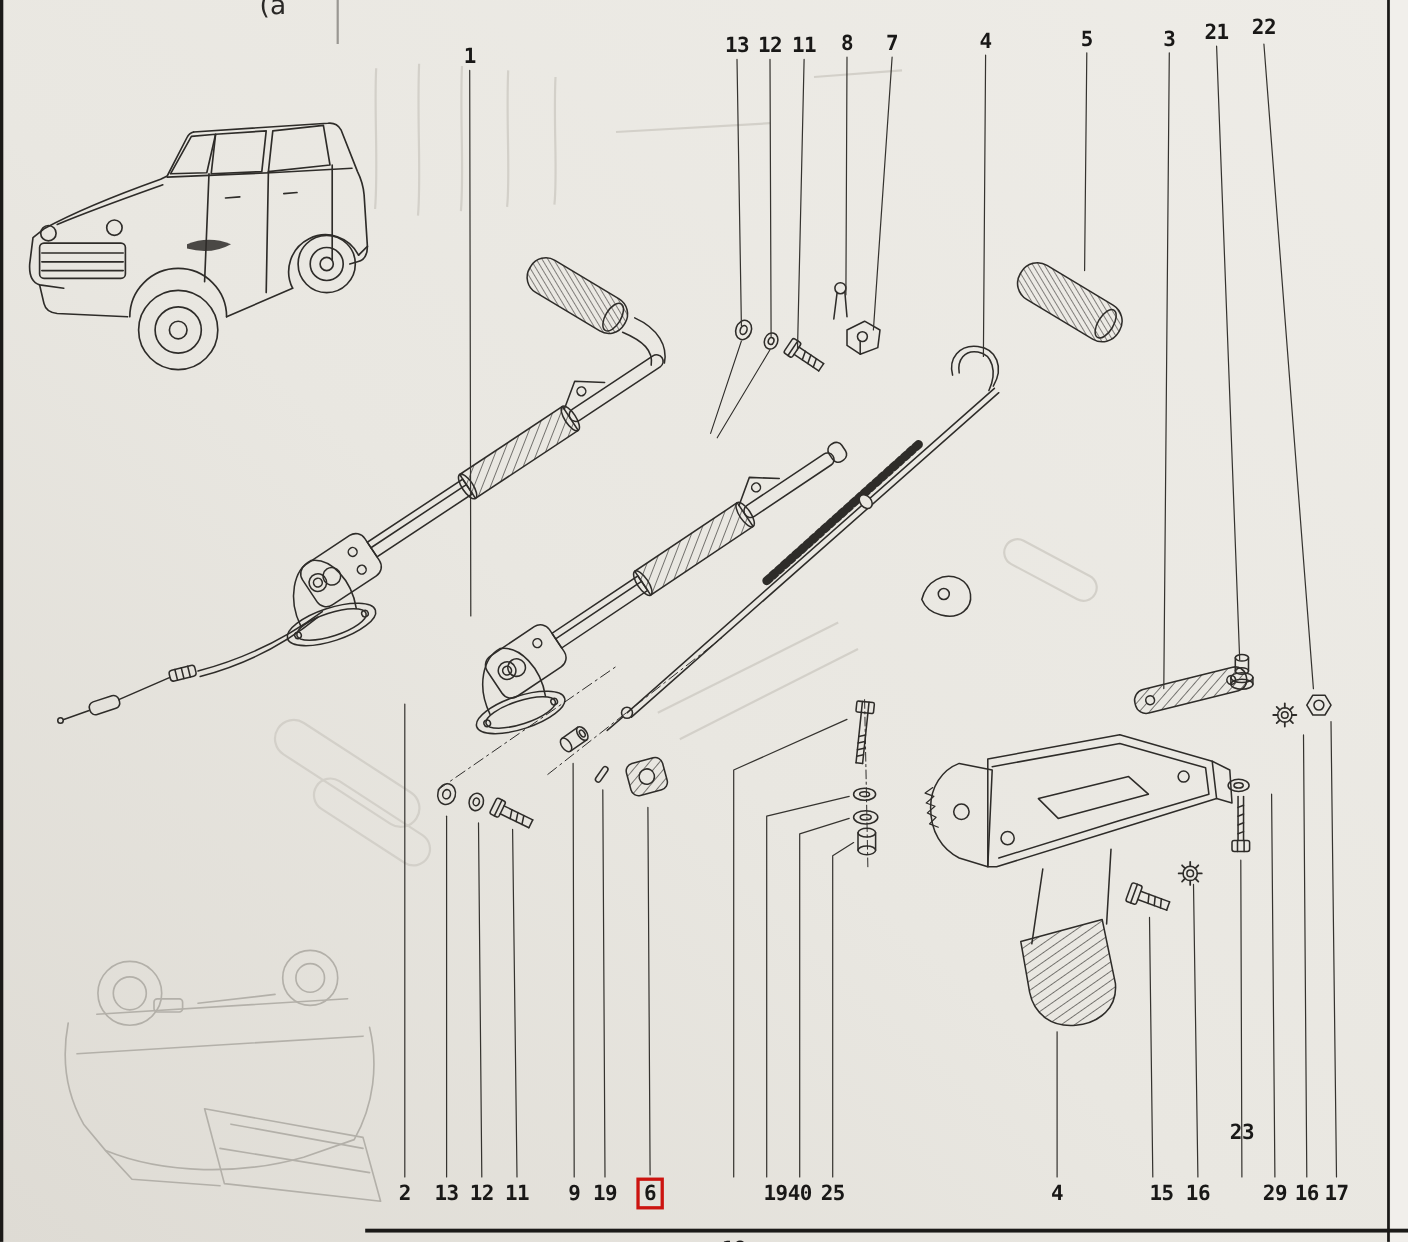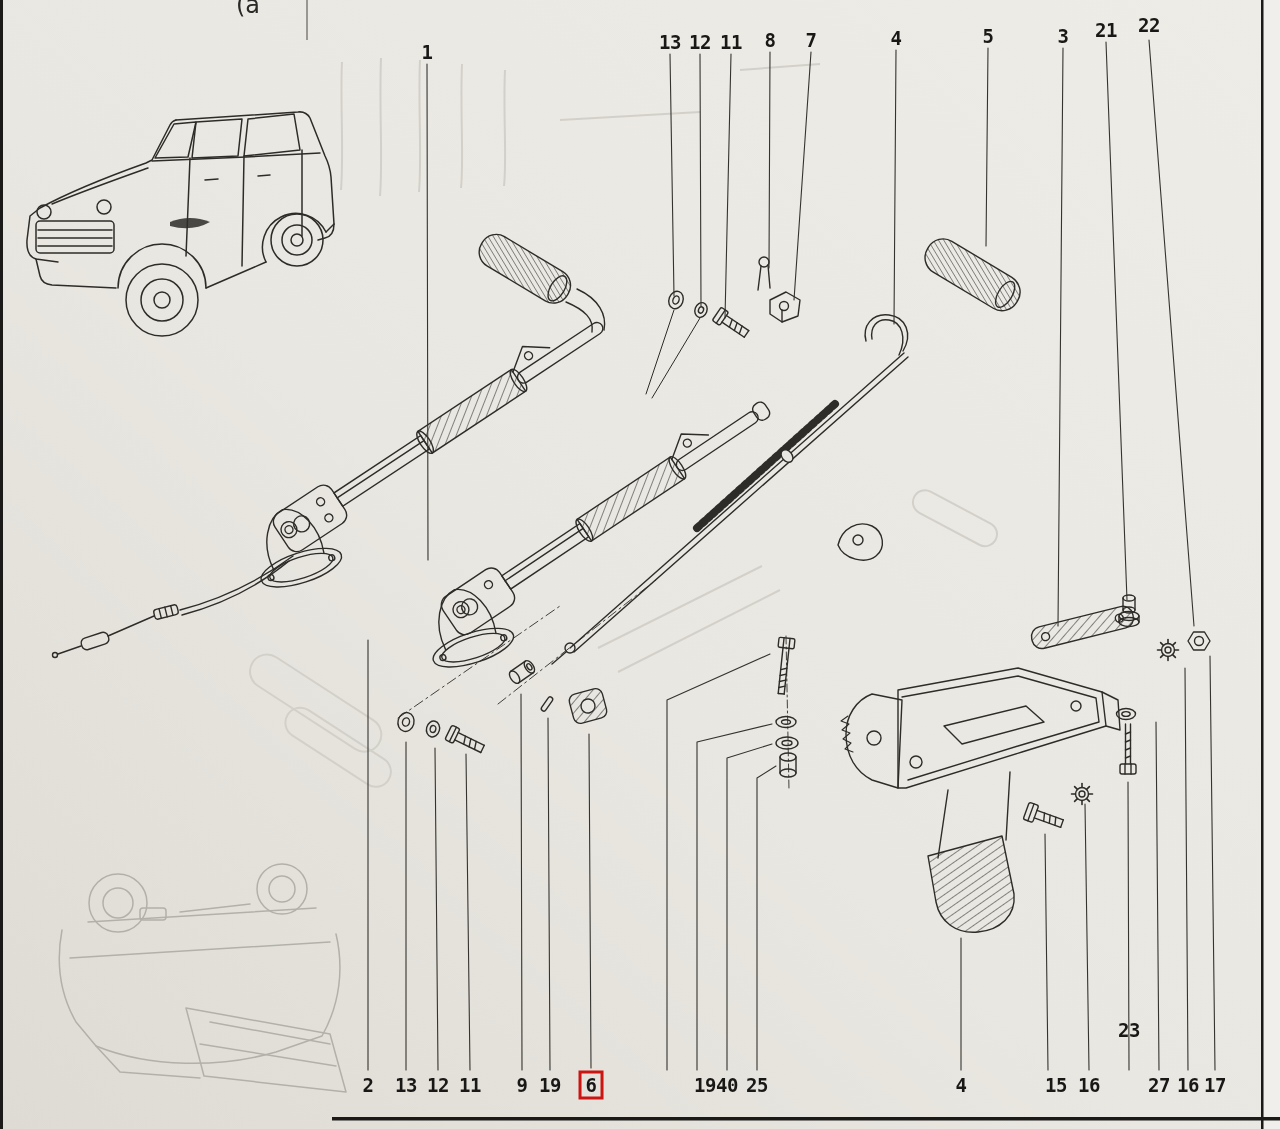--- a/index.html
+++ b/index.html
@@ -480,18 +480,18 @@
       <div class="callout" style="left: 550px; top: 1085px;">19</div>
       <div class="callout highlighted" style="left: 591px; top: 1085px;">6</div>
       <div class="callout" style="left: 667px; top: 1136px;">18</div>
       <div class="callout" style="left: 705px; top: 1085px;">19</div>
       <div class="callout" style="left: 727px; top: 1085px;">40</div>
       <div class="callout" style="left: 757px; top: 1085px;">25</div>
       <div class="callout" style="left: 961px; top: 1085px;">4</div>
       <div class="callout" style="left: 1056px; top: 1085px;">15</div>
       <div class="callout" style="left: 1089px; top: 1085px;">16</div>
       <div class="callout" style="left: 1129px; top: 1030px;">23</div>
-      <div class="callout" style="left: 1159px; top: 1085px;">27</div>
+      <div class="callout" style="left: 1159px; top: 1085px;">29</div>
       <div class="callout" style="left: 1188px; top: 1085px;">16</div>
       <div class="callout" style="left: 1215px; top: 1085px;">17</div>
     </div>
 
 </div>
 
 </body></html>

